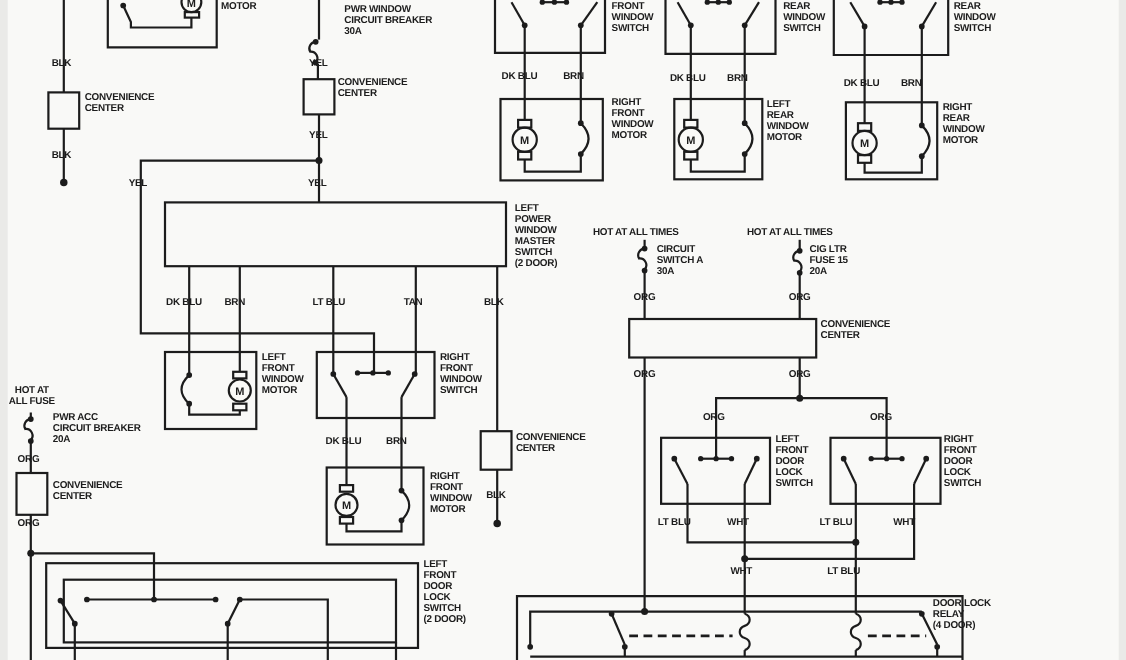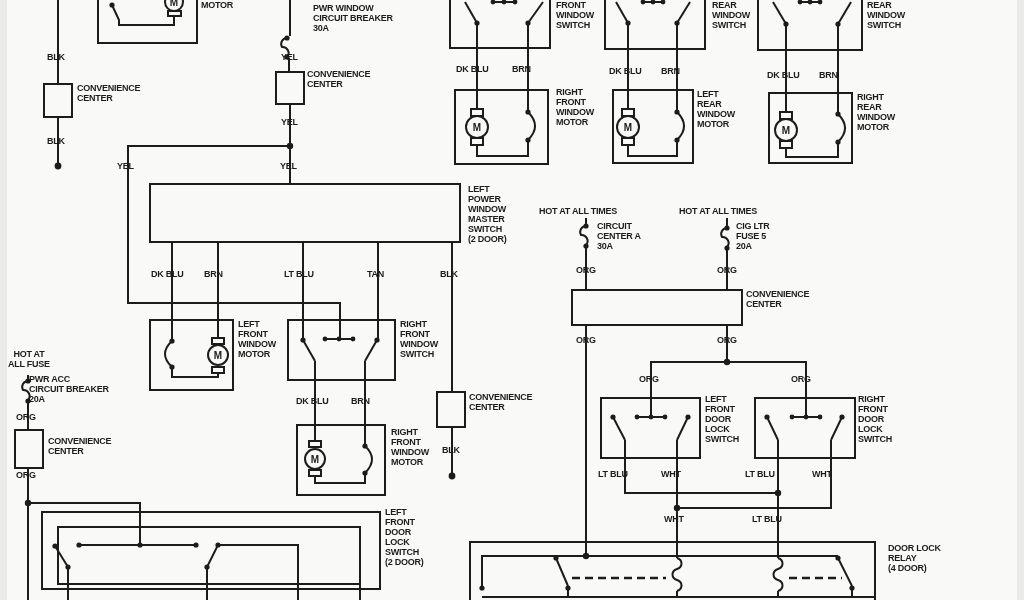--- a/index.html
+++ b/index.html
@@ -346,41 +346,41 @@
   <div class="lb" style="left:391px;top:427px">RIGHT
 FRONT
 WINDOW
 MOTOR</div>
   <div class="lb" style="left:469px;top:392px">CONVENIENCE
 CENTER</div>
   <div class="lb" style="left:442px;top:445px">BLK</div>
 
   <div class="lb ctr" style="left:8px;top:349px">HOT AT
 ALL FUSE</div>
-  <div class="lb" style="left:29px;top:374px">PWR ACC
+  <div class="lb" style="left:48px;top:374px">PWR ACC
 CIRCUIT BREAKER
 20A</div>
   <div class="lb" style="left:16px;top:412px">ORG</div>
   <div class="lb" style="left:48px;top:436px">CONVENIENCE
 CENTER</div>
   <div class="lb" style="left:16px;top:470px">ORG</div>
   <div class="lb" style="left:385px;top:507px">LEFT
 FRONT
 DOOR
 LOCK
 SWITCH
 (2 DOOR)</div>
 
   <div class="lb" style="left:539px;top:206px">HOT AT ALL TIMES</div>
   <div class="lb" style="left:679px;top:206px">HOT AT ALL TIMES</div>
   <div class="lb" style="left:597px;top:221px">CIRCUIT
-CENTER A
+SWITCH A
 30A</div>
   <div class="lb" style="left:736px;top:221px">CIG LTR
-FUSE 5
+FUSE 15
 20A</div>
   <div class="lb" style="left:576px;top:265px">ORG</div>
   <div class="lb" style="left:717px;top:265px">ORG</div>
   <div class="lb" style="left:746px;top:289px">CONVENIENCE
 CENTER</div>
   <div class="lb" style="left:576px;top:335px">ORG</div>
   <div class="lb" style="left:717px;top:335px">ORG</div>
   <div class="lb" style="left:639px;top:374px">ORG</div>
   <div class="lb" style="left:791px;top:374px">ORG</div>
 
@@ -394,16 +394,16 @@
 DOOR
 LOCK
 SWITCH</div>
   <div class="lb" style="left:598px;top:469px">LT BLU</div>
   <div class="lb" style="left:661px;top:469px">WHT</div>
   <div class="lb" style="left:745px;top:469px">LT BLU</div>
   <div class="lb" style="left:812px;top:469px">WHT</div>
   <div class="lb" style="left:664px;top:514px">WHT</div>
   <div class="lb" style="left:752px;top:514px">LT BLU</div>
 
-  <div class="lb" style="left:888px;top:543px">DOOR LOCK
+  <div class="lb" style="left:848px;top:543px">DOOR LOCK
 RELAY
 (4 DOOR)</div>
 </div>
 
 </body></html>

